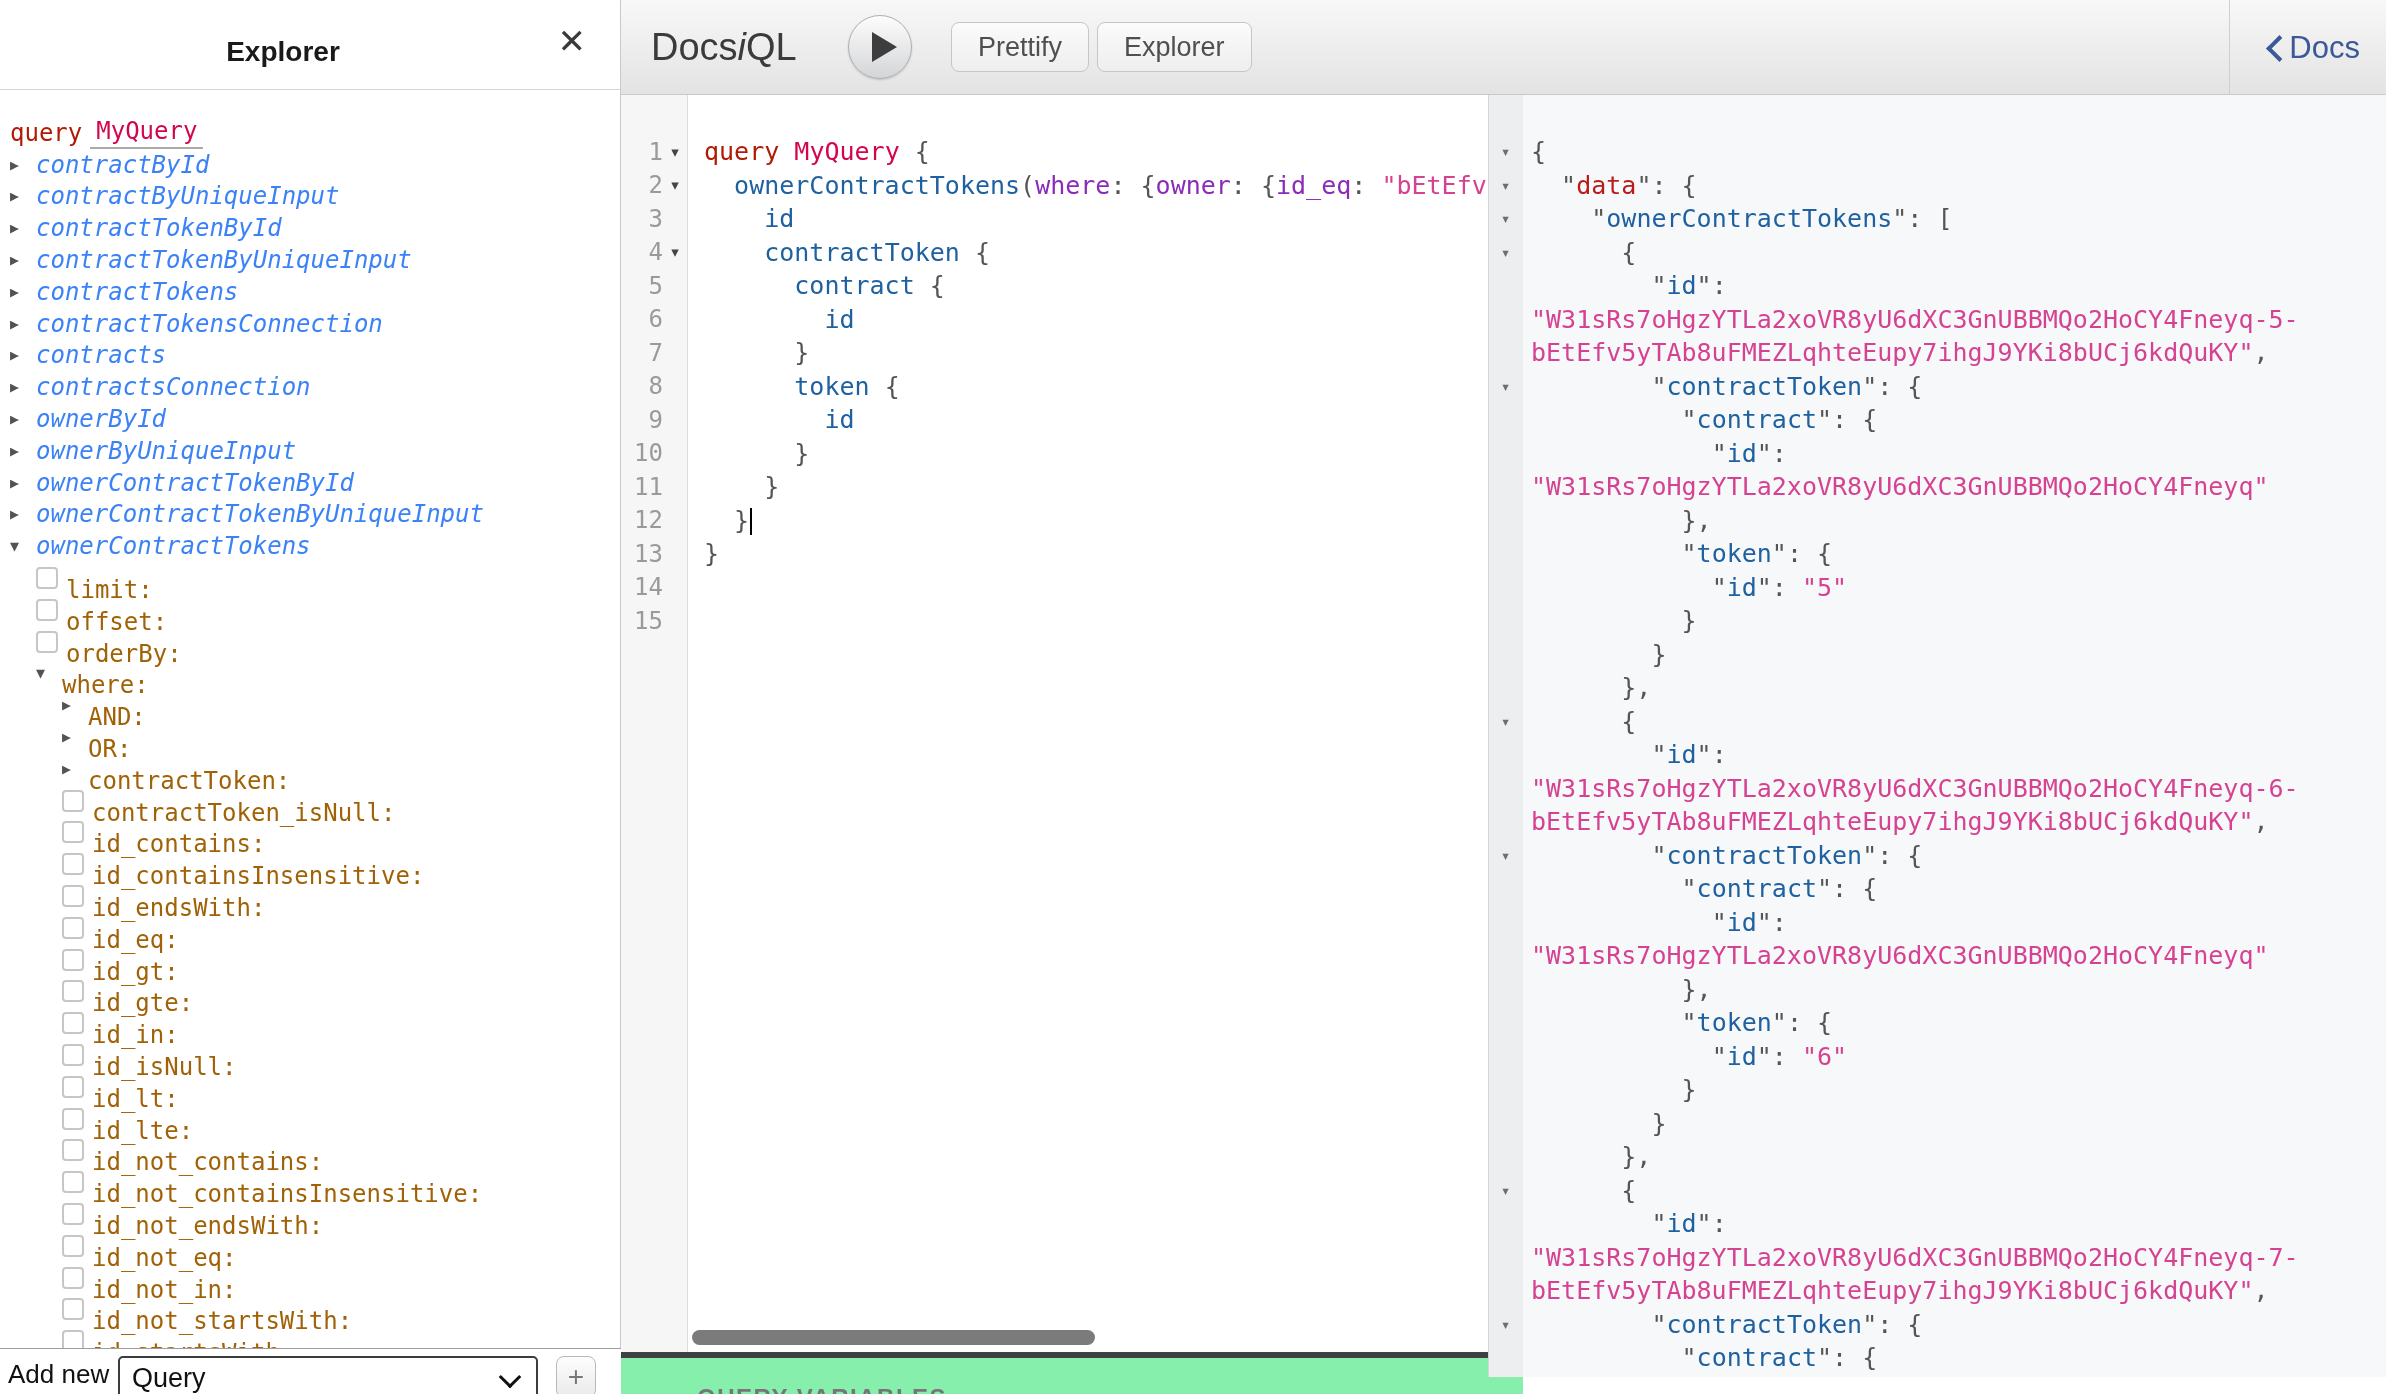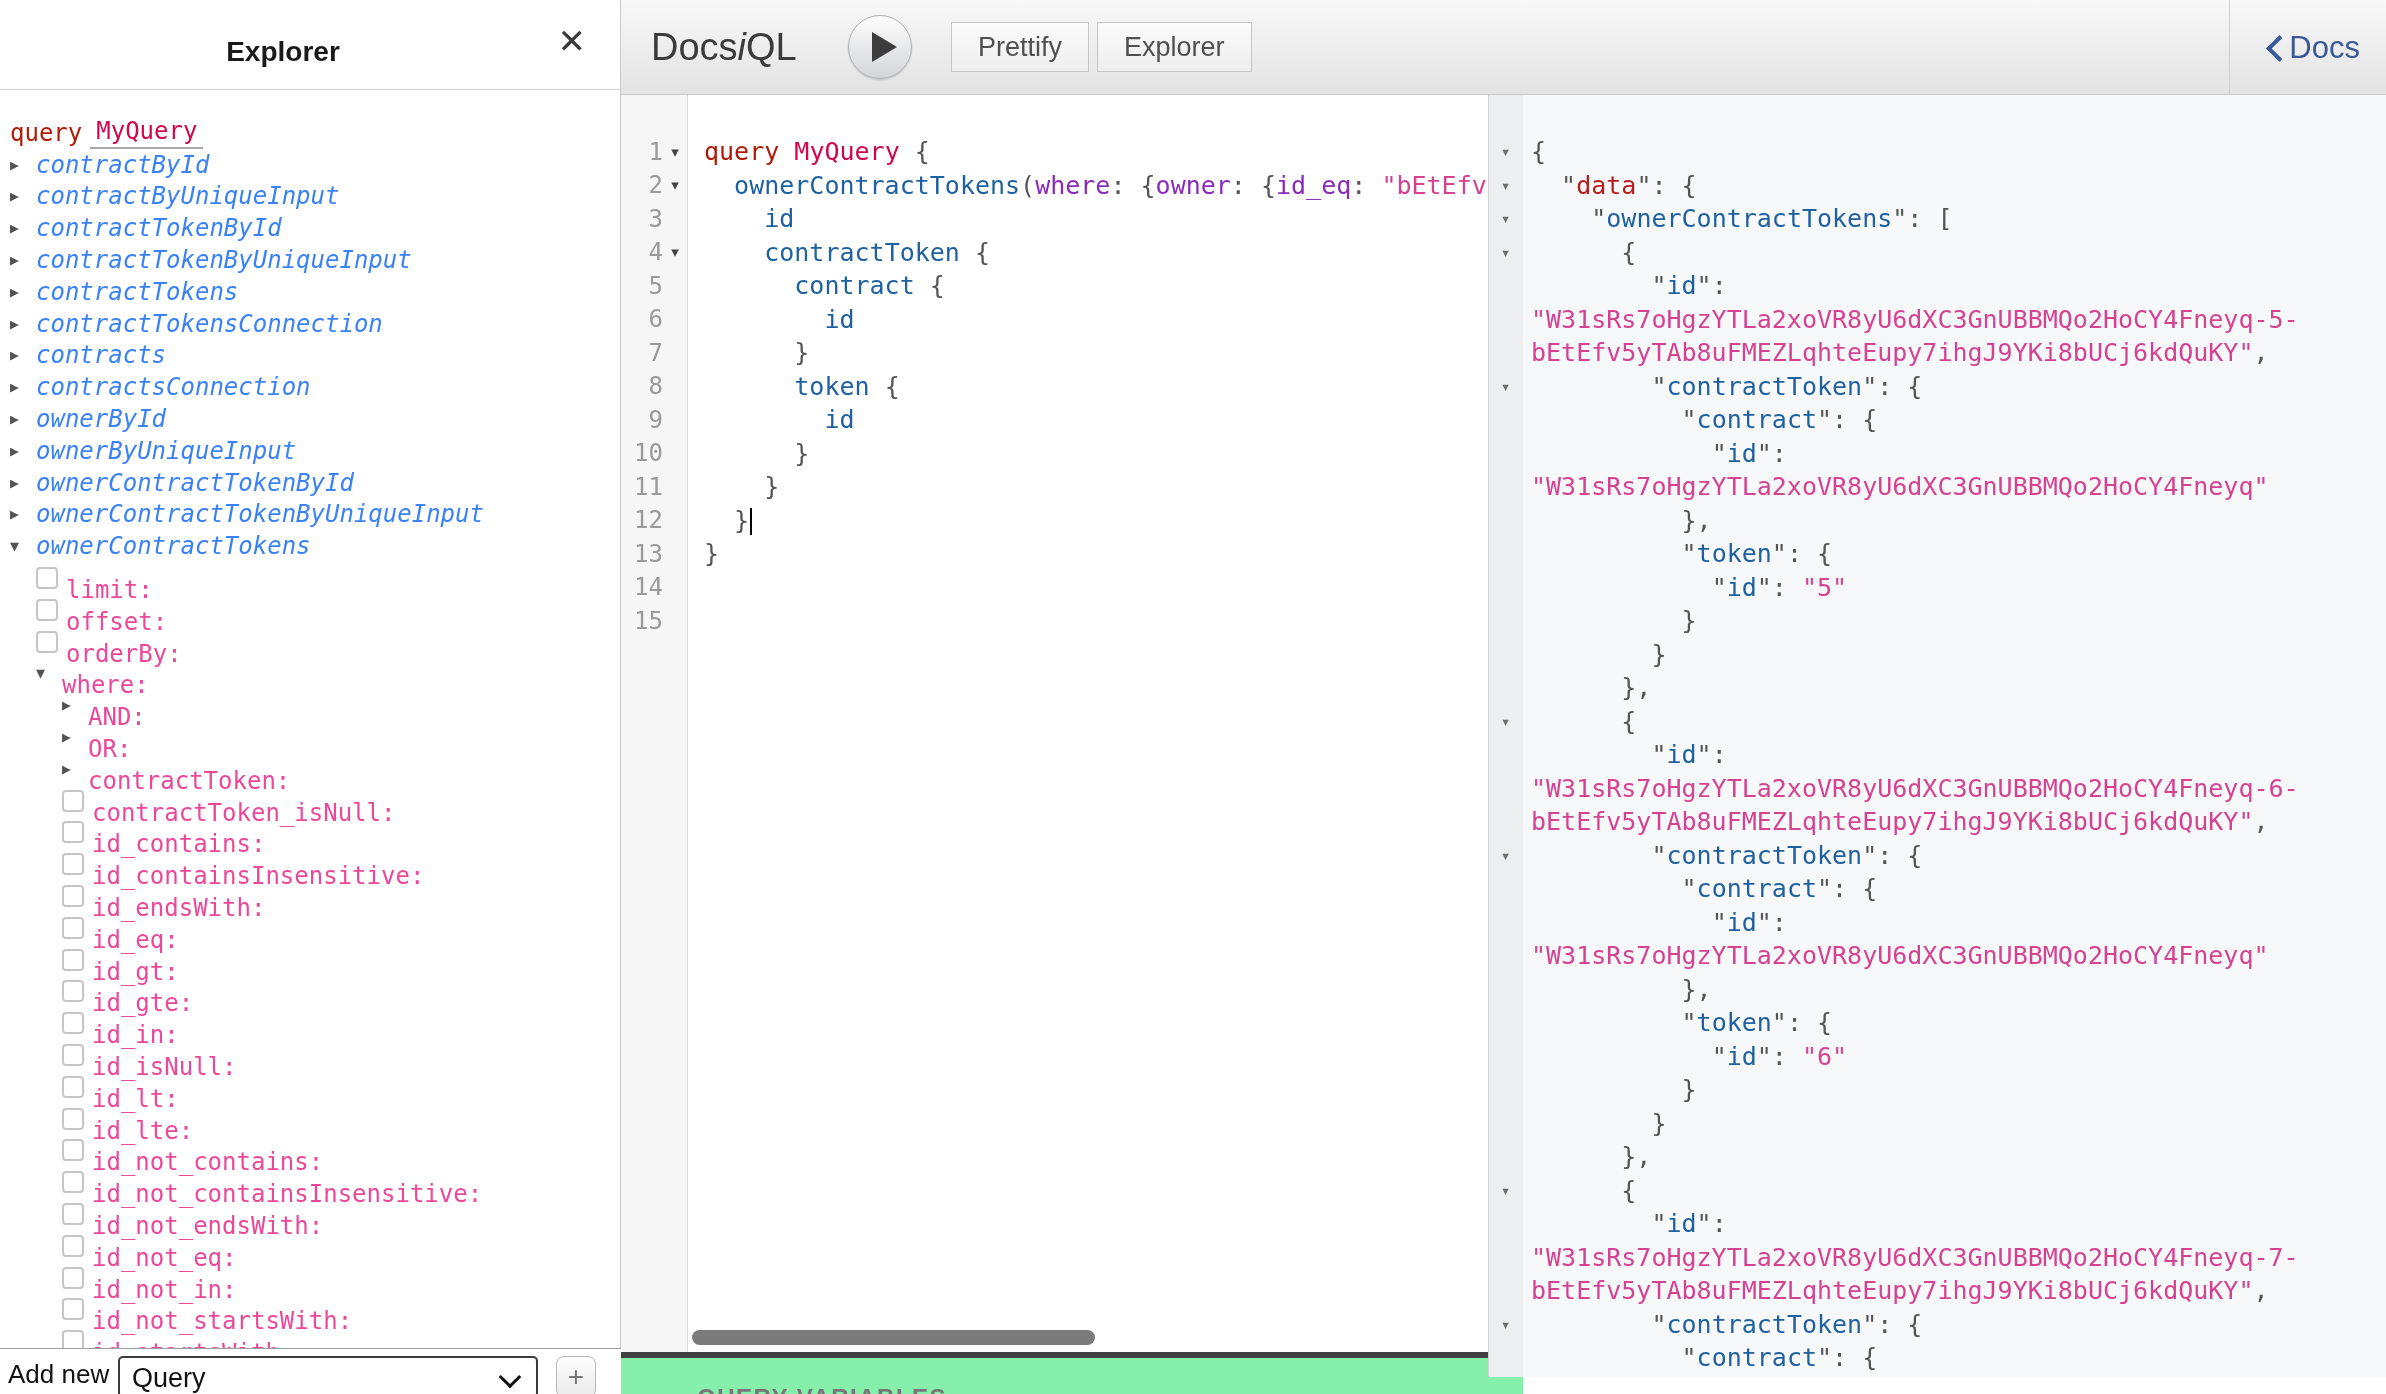--- a/index.html
+++ b/index.html
@@ -19,21 +19,21 @@
            font-family:"DejaVu Sans Mono",monospace;font-size:24px;
            padding:26px 0 0 10px;box-sizing:border-box;}
   .sb-row{height:31.8px;display:flex;align-items:center;white-space:nowrap;}
   .ind0{padding-left:0;} .ind1{padding-left:26px;} .ind2{padding-left:52px;}
   .sb-arrow{width:26px;color:#535353;font-size:15px;flex:none;}
   .sb-cb{width:22px;height:22px;border:2px solid #c6c6c6;border-radius:4px;background:#fff;
          margin-right:8px;flex:none;box-sizing:border-box;}
   .sb-kw{color:#B11A04;}
   .sb-def{color:#D2054E;border-bottom:2px solid #a9a9a9;padding:0 6px 2px;margin-left:8px;}
   .sb-field{color:#3b82f6;font-style:italic;}
-  .sb-arg{color:#ec4899;margin-top:24px;}
+  .sb-arg{color:#a16207;margin-top:24px;}
   .sb-footer{position:absolute;left:0;top:1348px;width:621px;height:46px;
              border-top:1px solid #9e9e9e;background:#fff;}
   .sb-addnew{position:absolute;left:8px;top:10px;font-size:26px;color:#111;}
   .sb-select{position:absolute;left:118px;top:7px;width:420px;height:42px;
              border:2px solid #3c3c3c;border-radius:5px;background:#fff;font-size:27px;
              color:#111;padding:5px 0 0 12px;box-sizing:border-box;cursor:pointer;}
   .sb-select .chev{position:absolute;right:18px;top:11px;width:13px;height:13px;
              border-right:3.5px solid #111;border-bottom:3.5px solid #111;
              transform:rotate(45deg);}
   .sb-plus{position:absolute;left:556px;top:7px;width:40px;height:42px;
@@ -46,21 +46,21 @@
           background:linear-gradient(#f8f8f8,#e3e3e3);
           border-bottom:1px solid #c9c9c9;box-sizing:border-box;}
   .logo{position:absolute;left:30px;top:26px;font-size:38px;color:#3b3b3b;}
   .logo em{font-style:italic;}
   .play{position:absolute;left:227px;top:15px;width:64px;height:64px;border-radius:50%;
         border:1px solid #b0b0b0;background:linear-gradient(#fdfdfd,#d4d5d8);
         box-shadow:0 1px 2px rgba(0,0,0,.18);cursor:pointer;padding:0;}
   .play-tri{position:absolute;left:23px;top:16px;width:0;height:0;
         border-left:25px solid #3d3d3d;border-top:15px solid transparent;
         border-bottom:15px solid transparent;}
-  .tb-btn{position:absolute;top:22px;height:50px;border:1px solid #c6c6c6;border-radius:0;
+  .tb-btn{position:absolute;top:22px;height:50px;border:1px solid #c6c6c6;border-radius:8px;
         background:linear-gradient(#fbfbfb,#eeeeee);font-size:27px;color:#4f4f4f;
         padding:0 26px;font-family:"Liberation Sans",sans-serif;cursor:pointer;}
   .btn-prettify{left:330px;}
   .btn-explorer{left:476px;}
   .tb-sep{position:absolute;left:1608px;top:0;width:1px;height:94px;background:#cfcfcf;}
   .docs{position:absolute;right:26px;top:30px;font-size:31px;color:#3B5998;display:flex;
         align-items:center;cursor:pointer;}
   .docs-chev{width:15px;height:15px;border-left:4px solid #3B5998;
         border-bottom:4px solid #3B5998;transform:rotate(45deg);flex:none;}
 

